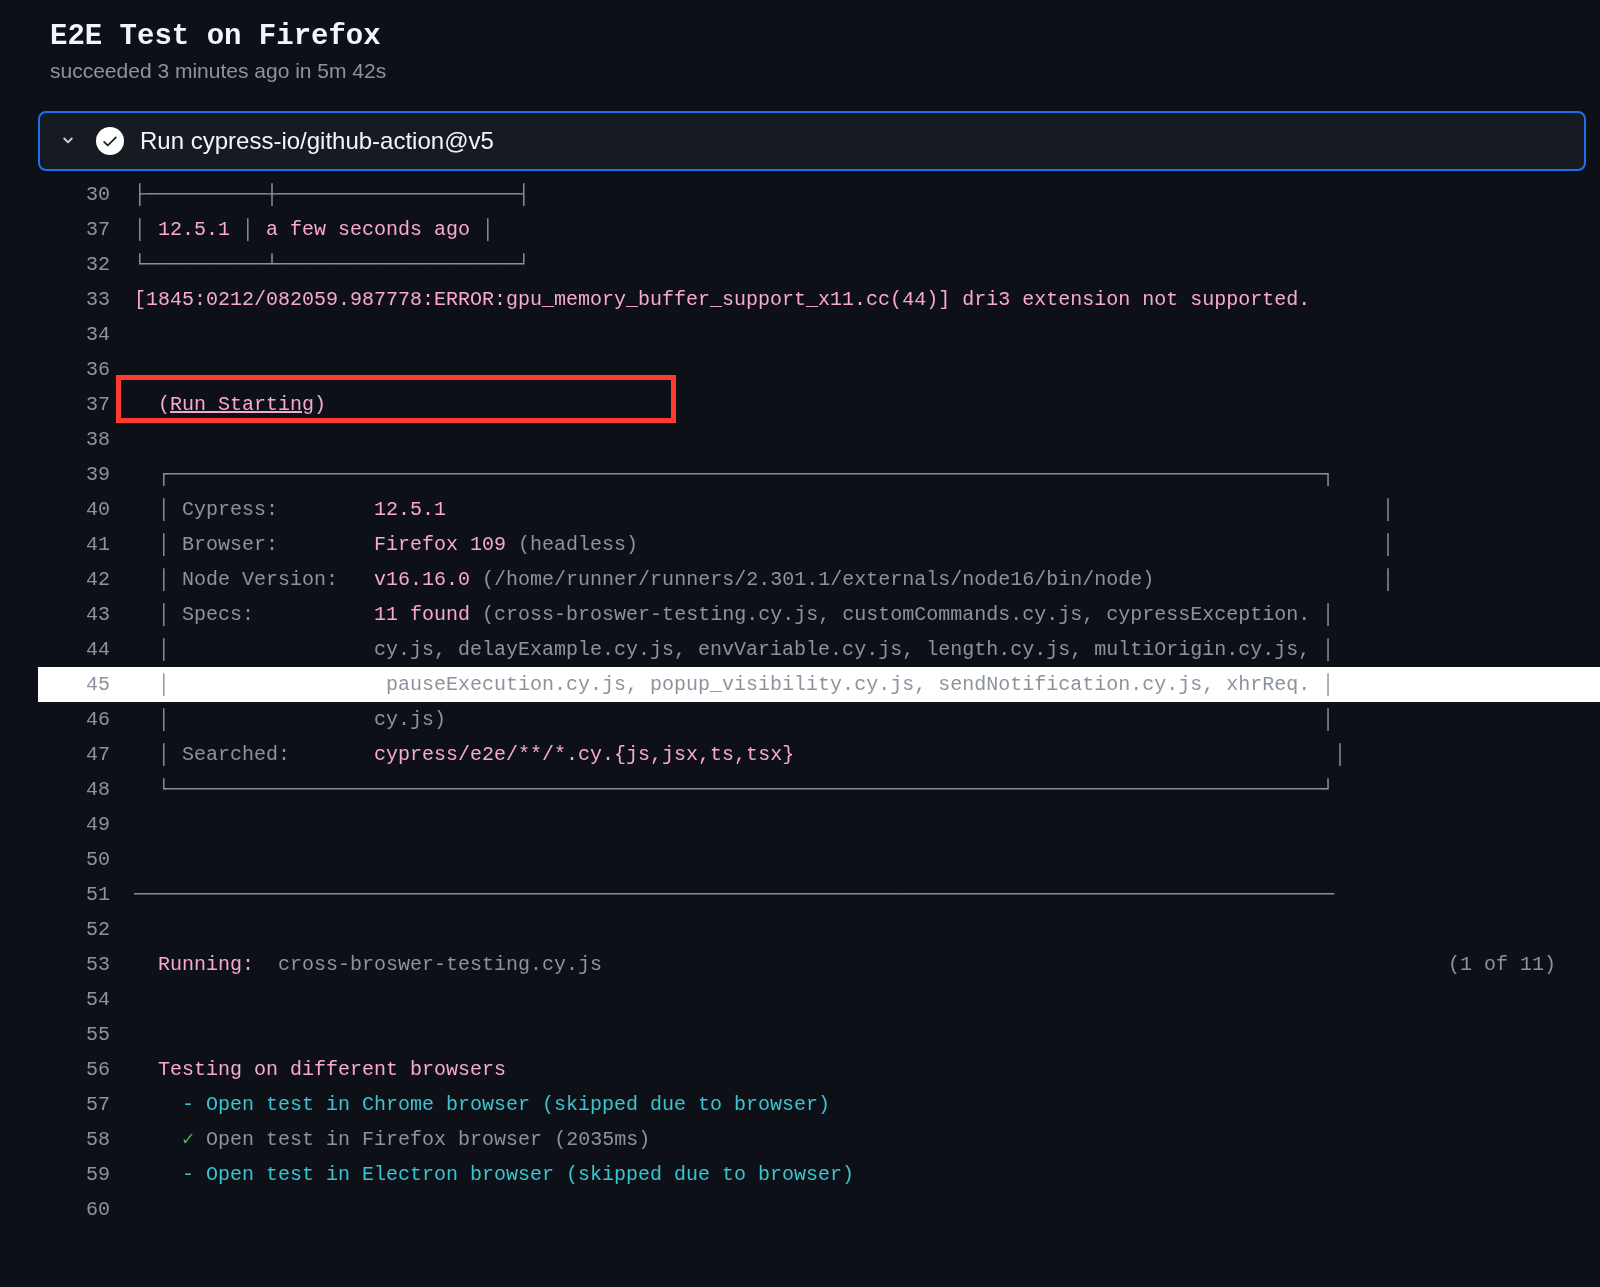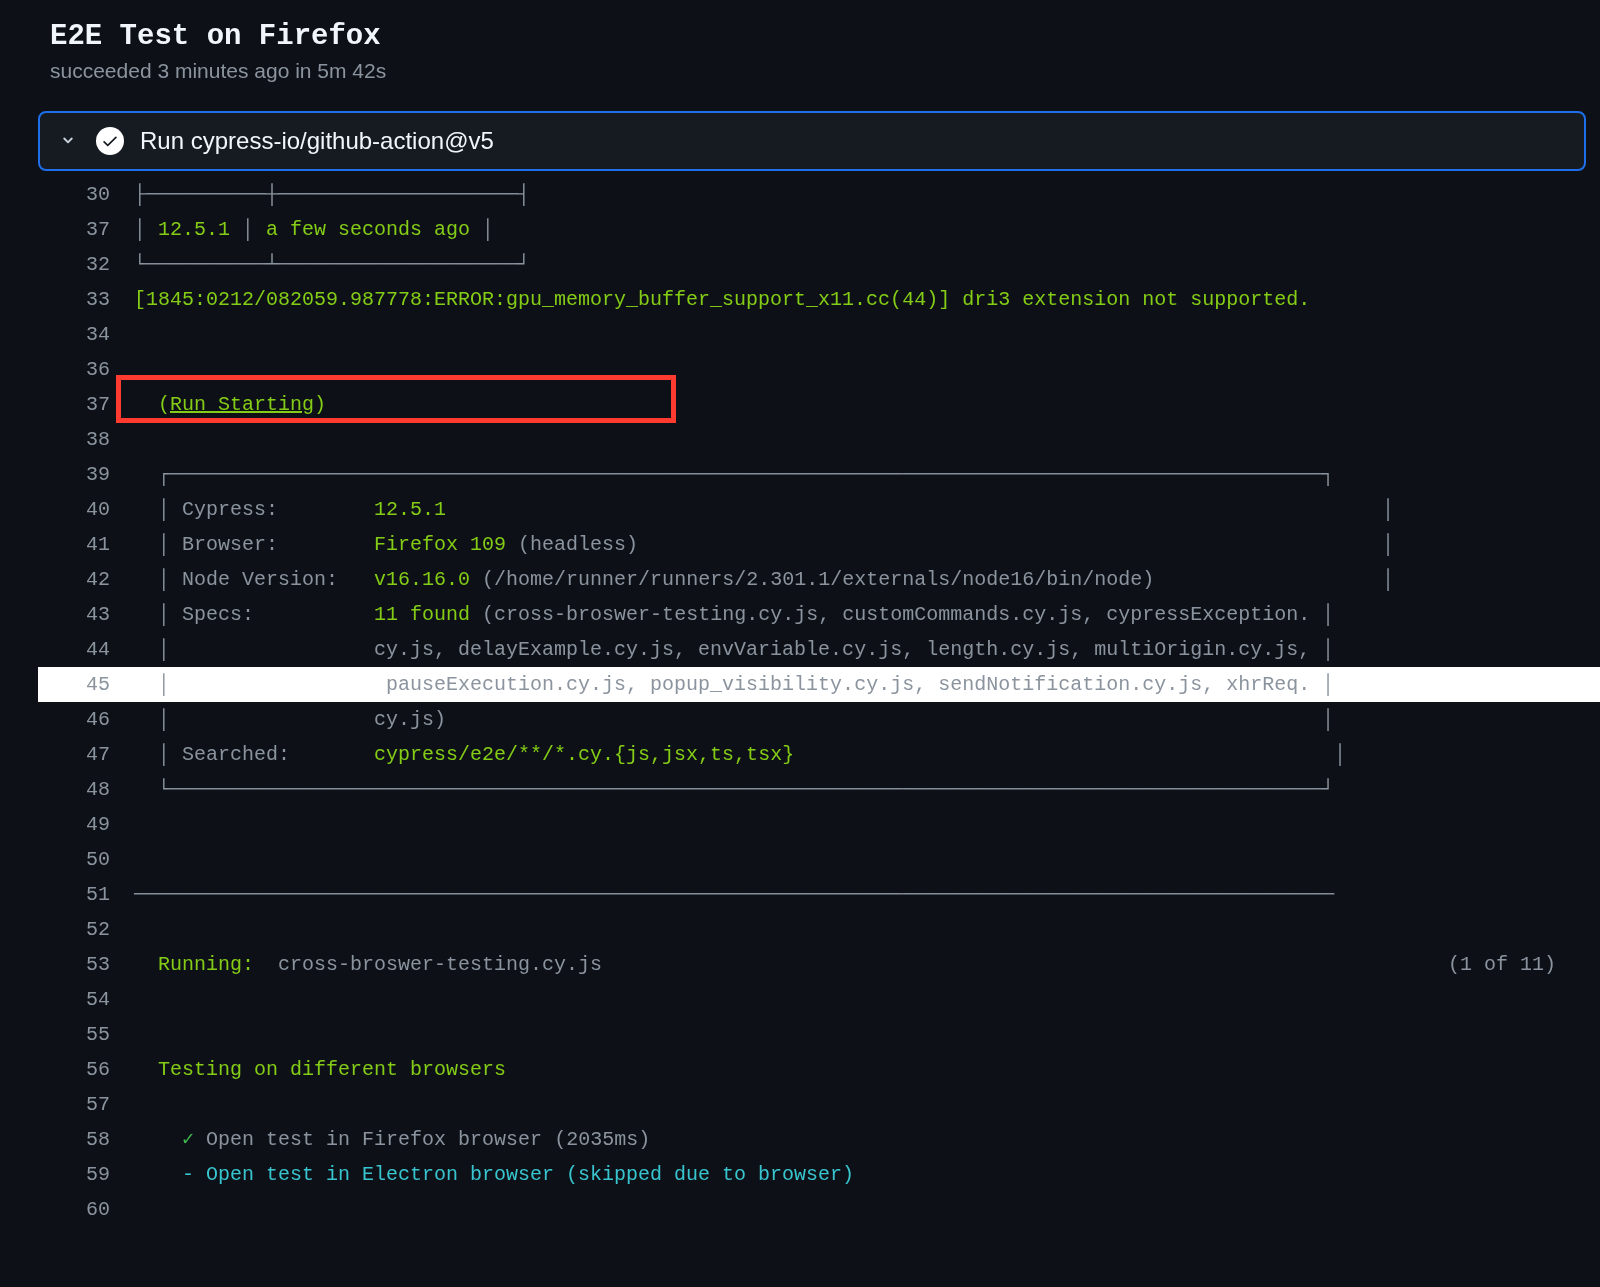--- a/index.html
+++ b/index.html
@@ -77,21 +77,21 @@
     user-select: none;
     font-size: 20px;
   }
   .content {
     white-space: pre;
     color: #8b949e;
     flex: 1;
     position: relative;
     padding-right: 20px;
   }
-  .fg-white { color: #84cc16; }
+  .fg-white { color: #f9a8d4; }
   .fg-dim { color: #8b949e; }
   .fg-cyan { color: #39c5cf; }
   .fg-green { color: #3fb950; }
   .underline { text-decoration: underline; }
   .highlight-box {
     position: absolute;
     border: 5px solid #ff3b30;
     pointer-events: none;
     left: 116px;
     top: 375px;
@@ -230,21 +230,21 @@
       <div class="log-line">
         <div class="gutter">55</div>
         <div class="content"></div>
       </div>
       <div class="log-line">
         <div class="gutter">56</div>
         <div class="content"><span class="fg-white">  Testing on different browsers</span></div>
       </div>
       <div class="log-line">
         <div class="gutter">57</div>
-        <div class="content"><span class="">    </span></div>
+        <div class="content"><span class="">    </span><span class="fg-cyan">- Open test in Chrome browser (skipped due to browser)</span></div>
       </div>
       <div class="log-line">
         <div class="gutter">58</div>
         <div class="content"><span class="">    </span><span class="fg-green">✓</span><span class="fg-dim"> Open test in Firefox browser </span><span class="fg-dim">(2035ms)</span></div>
       </div>
       <div class="log-line">
         <div class="gutter">59</div>
         <div class="content"><span class="">    </span><span class="fg-cyan">- Open test in Electron browser (skipped due to browser)</span></div>
       </div>
       <div class="log-line">

